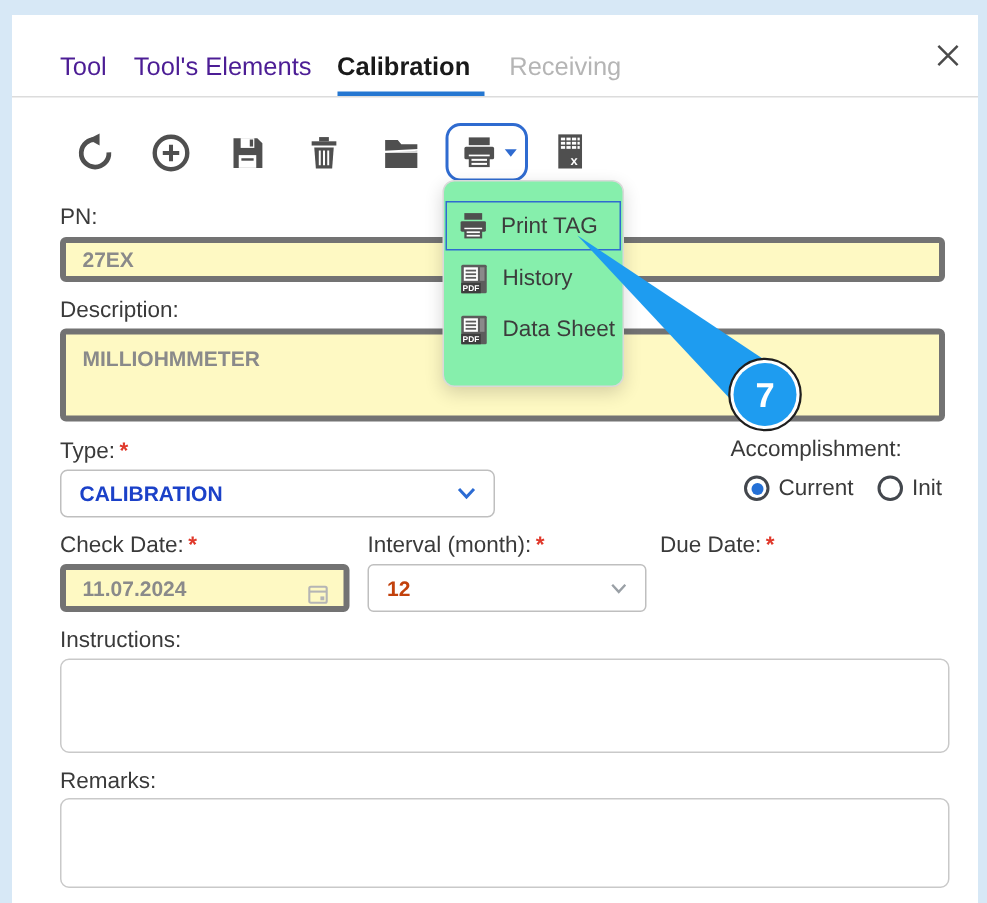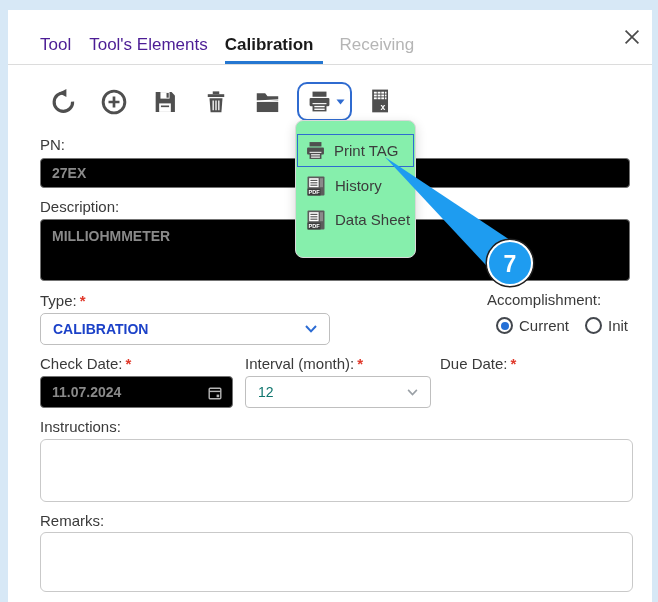--- a/index.html
+++ b/index.html
@@ -20,30 +20,30 @@
   
   .toolbar{position:absolute;left:48px;top:82px;display:flex;align-items:center;gap:21px;}
   .tbtn{width:30px;height:32px;display:flex;align-items:center;justify-content:center;}
   .print-btn{border:2px solid #2f6bd0;border-radius:10px;padding:4px 5px 4px 7px;
              display:flex;align-items:center;gap:3px;margin-left:-6px;}
   .tbtn-excel{margin-left:-8px;}
 
   
   .flabel{position:absolute;font-size:15px;color:#3a3a3a;white-space:nowrap;}
   .req{color:#e0392b;margin-left:3px;font-weight:700;}
-  .dis-field{position:absolute;box-sizing:border-box;background:#000000;border:1px solid #737373;
+  .dis-field{position:absolute;box-sizing:border-box;background:#fef9c3;border:4px solid #737373;
              border-radius:4px;font-size:14px;font-weight:600;color:#8a8a8a;
              display:flex;align-items:center;padding:0 10px 0 11px;}
   input.dis-field{font-family:"Liberation Sans",sans-serif;display:block;padding-top:0;padding-bottom:0;}
   .desc-field{align-items:flex-start;padding-top:8px;text-align:right;}
   .selectbox{position:absolute;box-sizing:border-box;background:#fff;border:1px solid #bfbfbf;
              border-radius:5px;display:flex;align-items:center;justify-content:space-between;
              padding:0 12px;font-size:14px;}
   .sel-blue{color:#1b41c8;font-weight:700;}
-  .sel-gray{color:#0f766e;font-weight:400;}
+  .sel-gray{color:#c2410c;font-weight:700;}
   .cal-ico{position:absolute;right:9px;top:8px;}
   .ta{position:absolute;box-sizing:border-box;border:1px solid #c9c9c9;border-radius:6px;
       background:#fff;resize:none;font-family:"Liberation Sans",sans-serif;font-size:14px;padding:6px 10px;}
 
   
   .radio-row{position:absolute;display:flex;align-items:center;gap:6px;font-size:15px;color:#3a3a3a;}
   .radio{width:13px;height:13px;border:2px solid #43474d;border-radius:50%;background:#fff;
          display:inline-flex;align-items:center;justify-content:center;}
   .radio .dot{width:8px;height:8px;border-radius:50%;background:#2470d6;}
   .radio.r2{margin-left:10px;}

